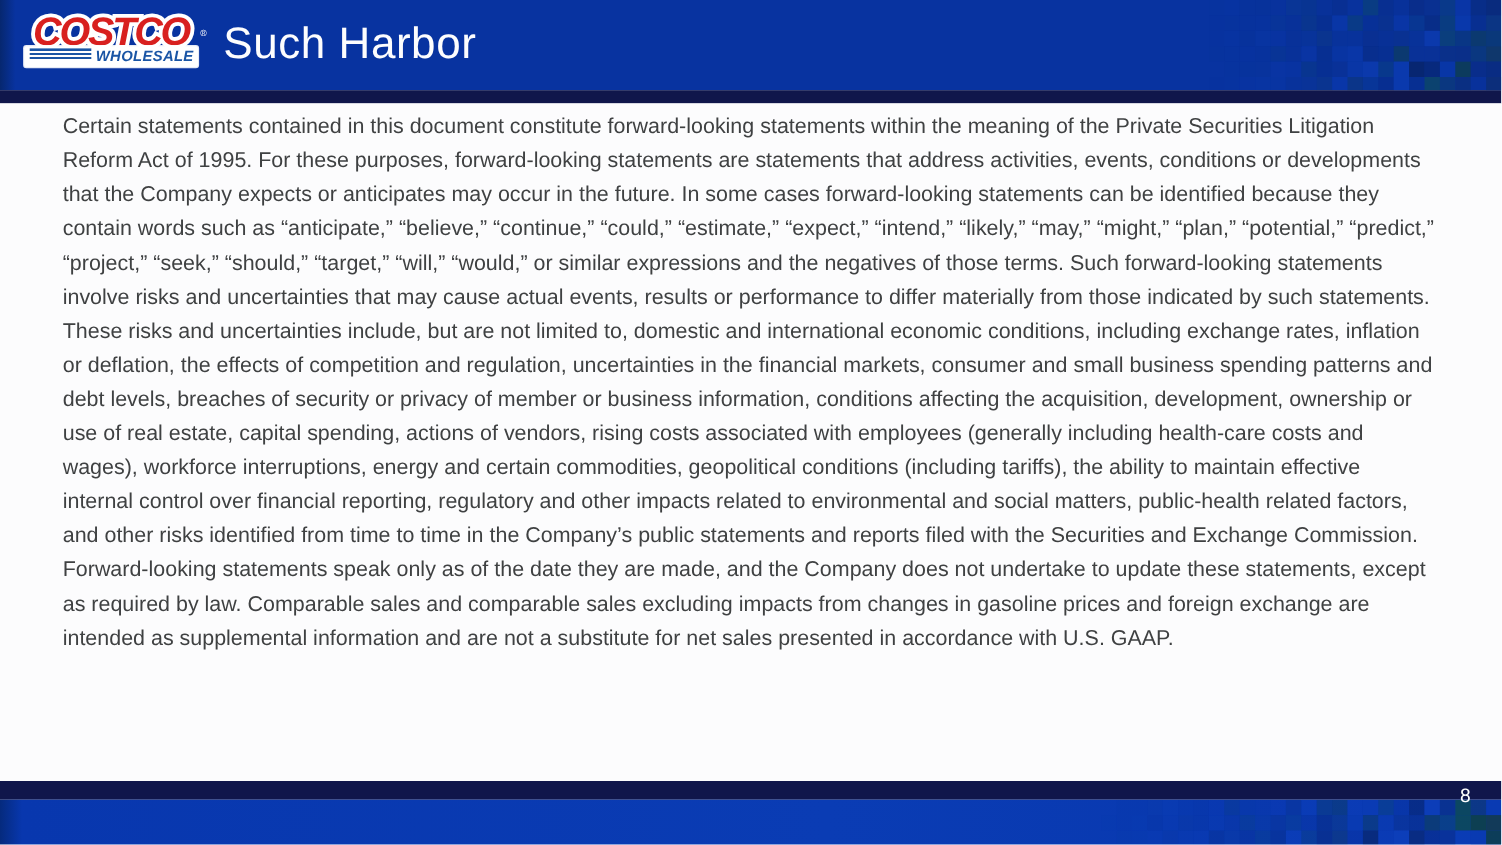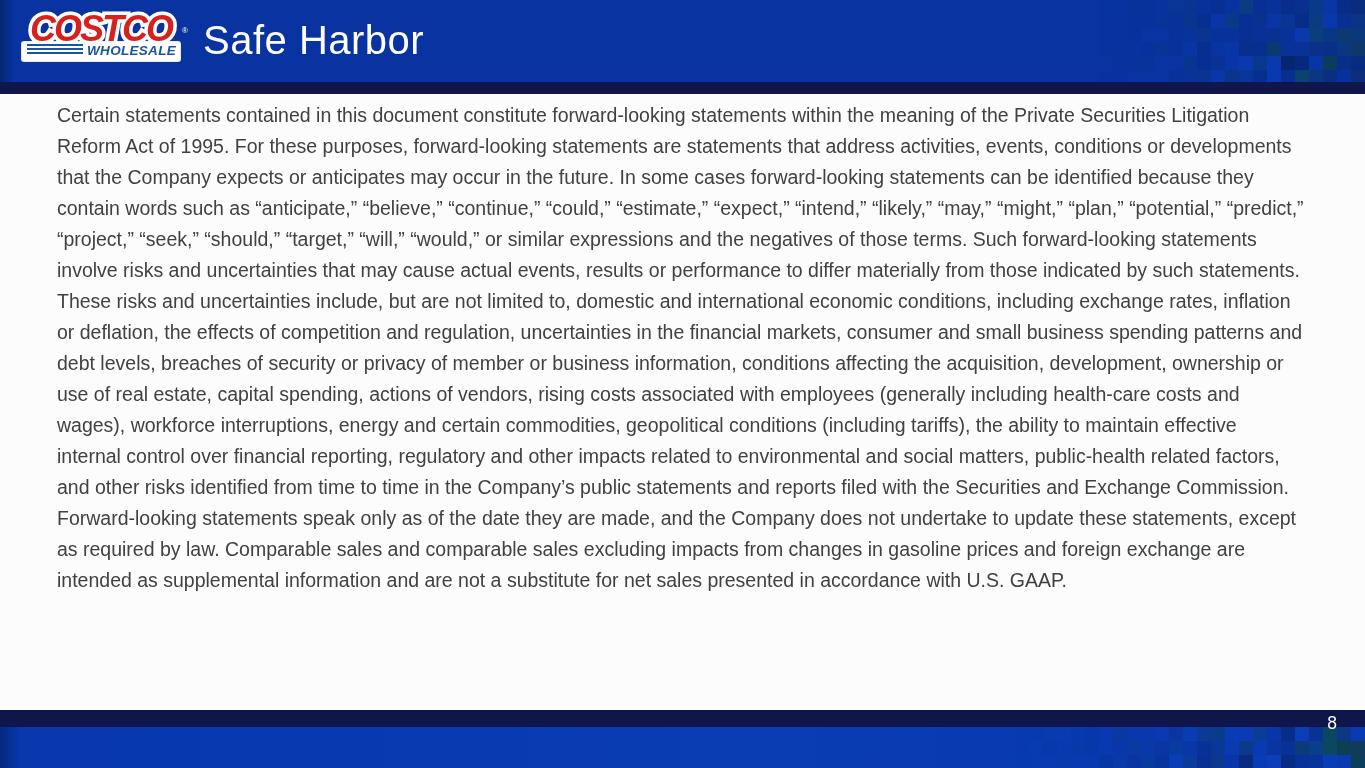--- a/index.html
+++ b/index.html
@@ -140,21 +140,21 @@
         <span class="stroke">COSTCO</span>
         <span class="fill">COSTCO</span>
         <span class="reg-mark">®</span>
       </div>
       <div class="wholesale-row">
         <span class="stripes"></span>
         <span class="wholesale-label">WHOLESALE</span>
       </div>
     </div>
 
-    <div class="page-title">Safe Harbor</div>
+    <div class="page-title">Such Harbor</div>
   </div>
 
   <div class="header-divider"></div>
 
   <div class="body-area">
     <p class="safe-harbor-text">Certain statements contained in this document constitute forward-looking statements within the meaning of the Private Securities Litigation Reform Act of 1995. For these purposes, forward-looking statements are statements that address activities, events, conditions or developments that the Company expects or anticipates may occur in the future. In some cases forward-looking statements can be identified because they contain words such as “anticipate,” “believe,” “continue,” “could,” “estimate,” “expect,” “intend,” “likely,” “may,” “might,” “plan,” “potential,” “predict,” “project,” “seek,” “should,” “target,” “will,” “would,” or similar expressions and the negatives of those terms. Such forward-looking statements involve risks and uncertainties that may cause actual events, results or performance to differ materially from those indicated by such statements. These risks and uncertainties include, but are not limited to, domestic and international economic conditions, including exchange rates, inflation or deflation, the effects of competition and regulation, uncertainties in the financial markets, consumer and small business spending patterns and debt levels, breaches of security or privacy of member or business information, conditions affecting the acquisition, development, ownership or use of real estate, capital spending, actions of vendors, rising costs associated with employees (generally including health-care costs and wages), workforce interruptions, energy and certain commodities, geopolitical conditions (including tariffs), the ability to maintain effective internal control over financial reporting, regulatory and other impacts related to environmental and social matters, public-health related factors, and other risks identified from time to time in the Company’s public statements and reports filed with the Securities and Exchange Commission. Forward-looking statements speak only as of the date they are made, and the Company does not undertake to update these statements, except as required by law. Comparable sales and comparable sales excluding impacts from changes in gasoline prices and foreign exchange are intended as supplemental information and are not a substitute for net sales presented in accordance with U.S. GAAP.</p>
   </div>
 
   <div class="footer-divider"></div>
   <div class="footer">

